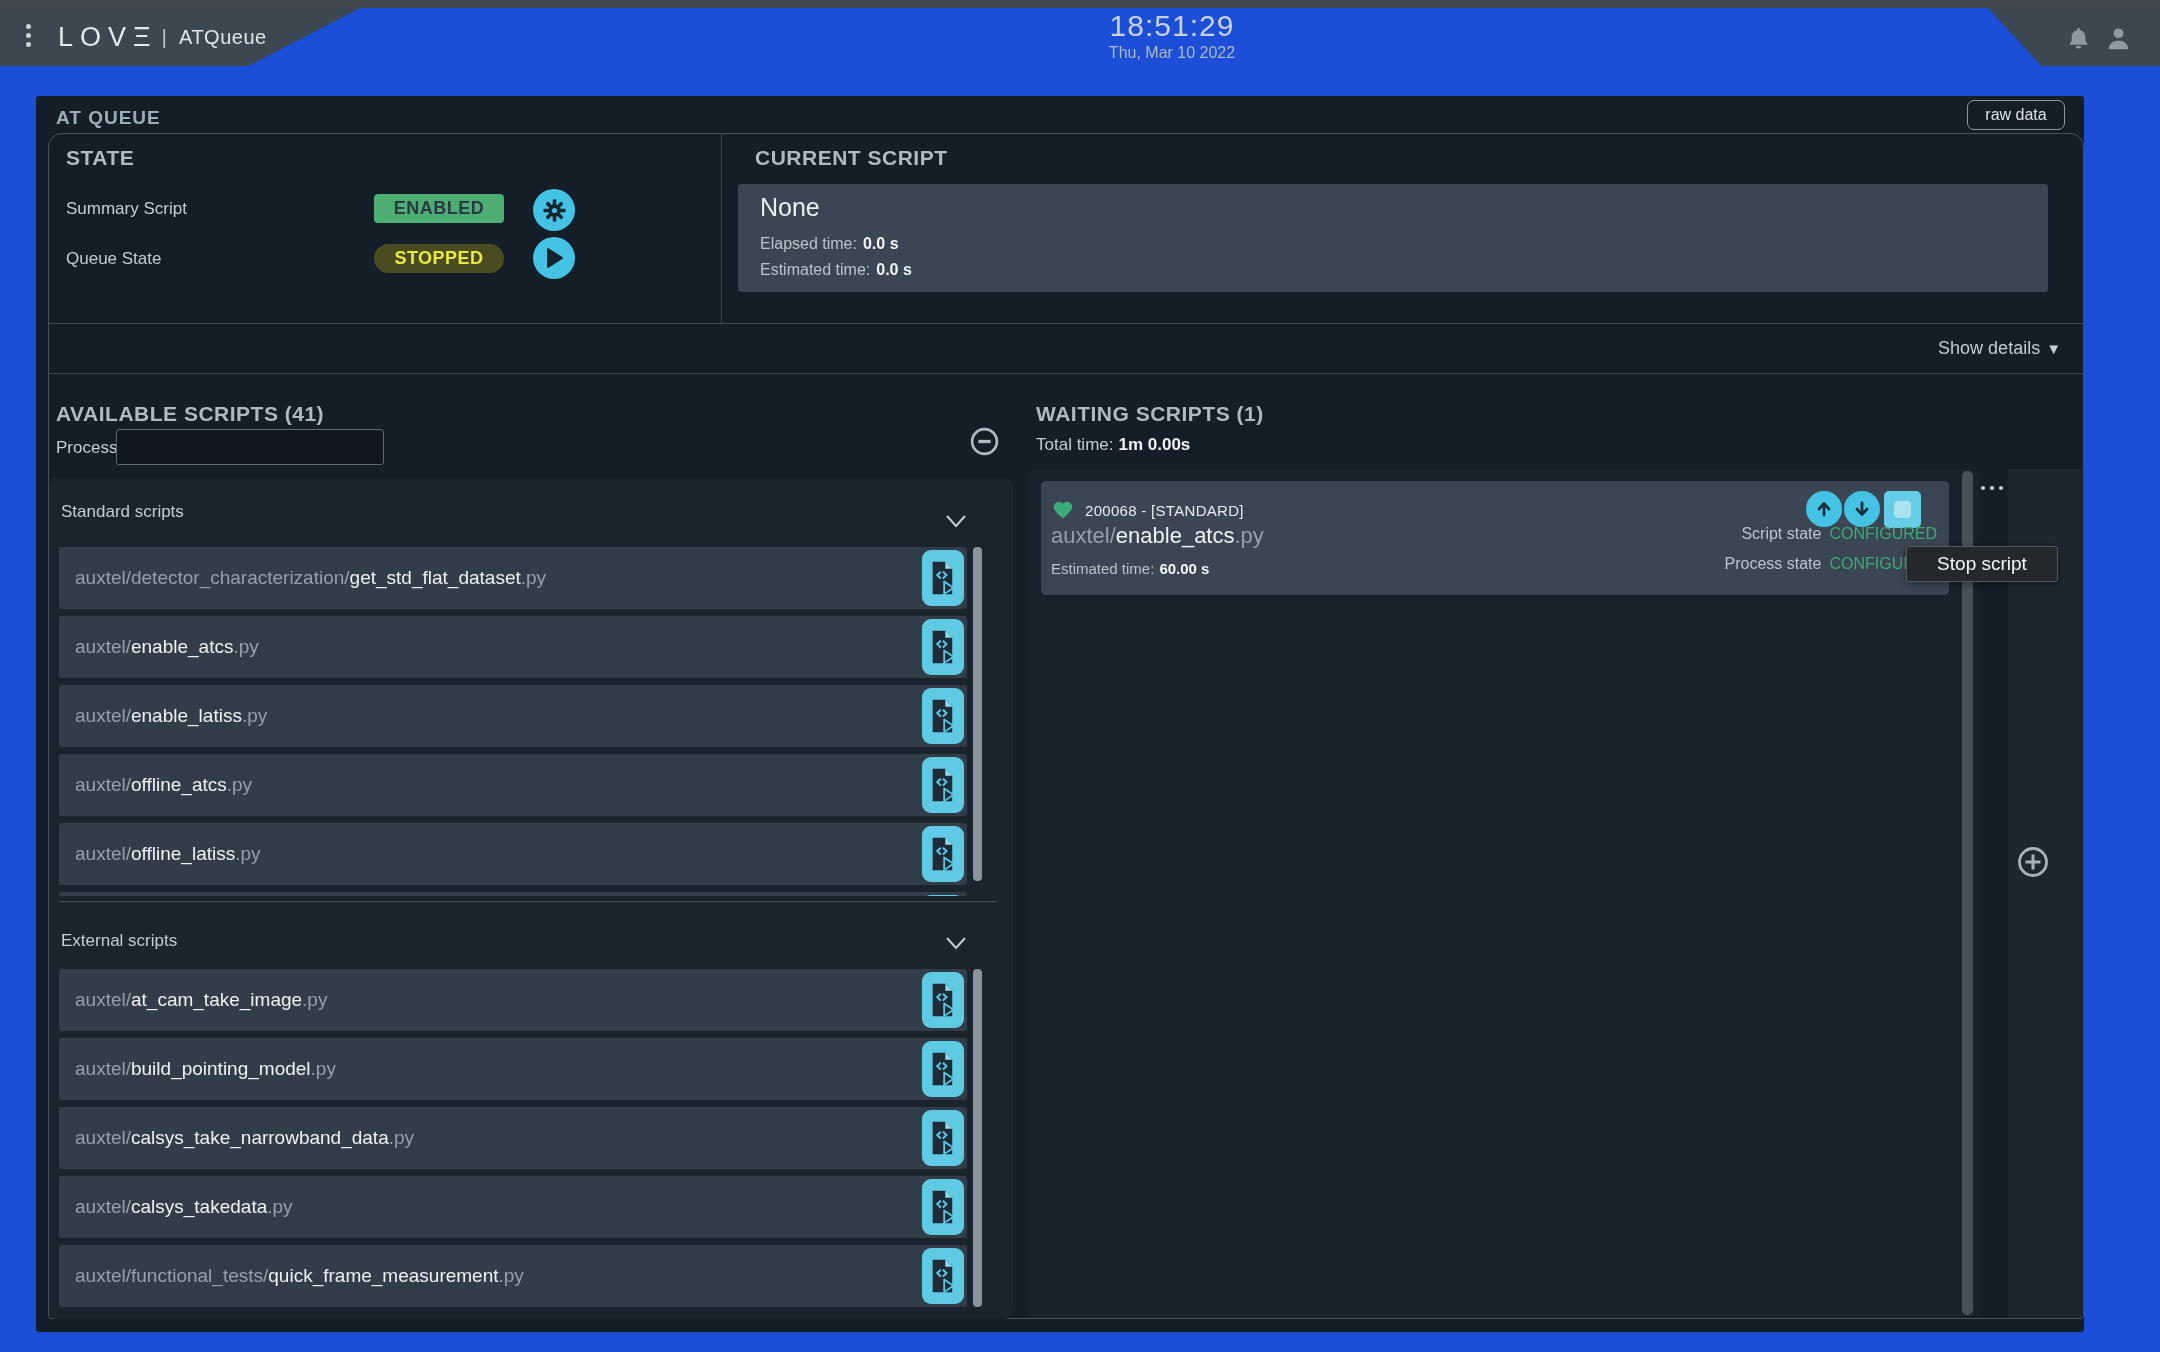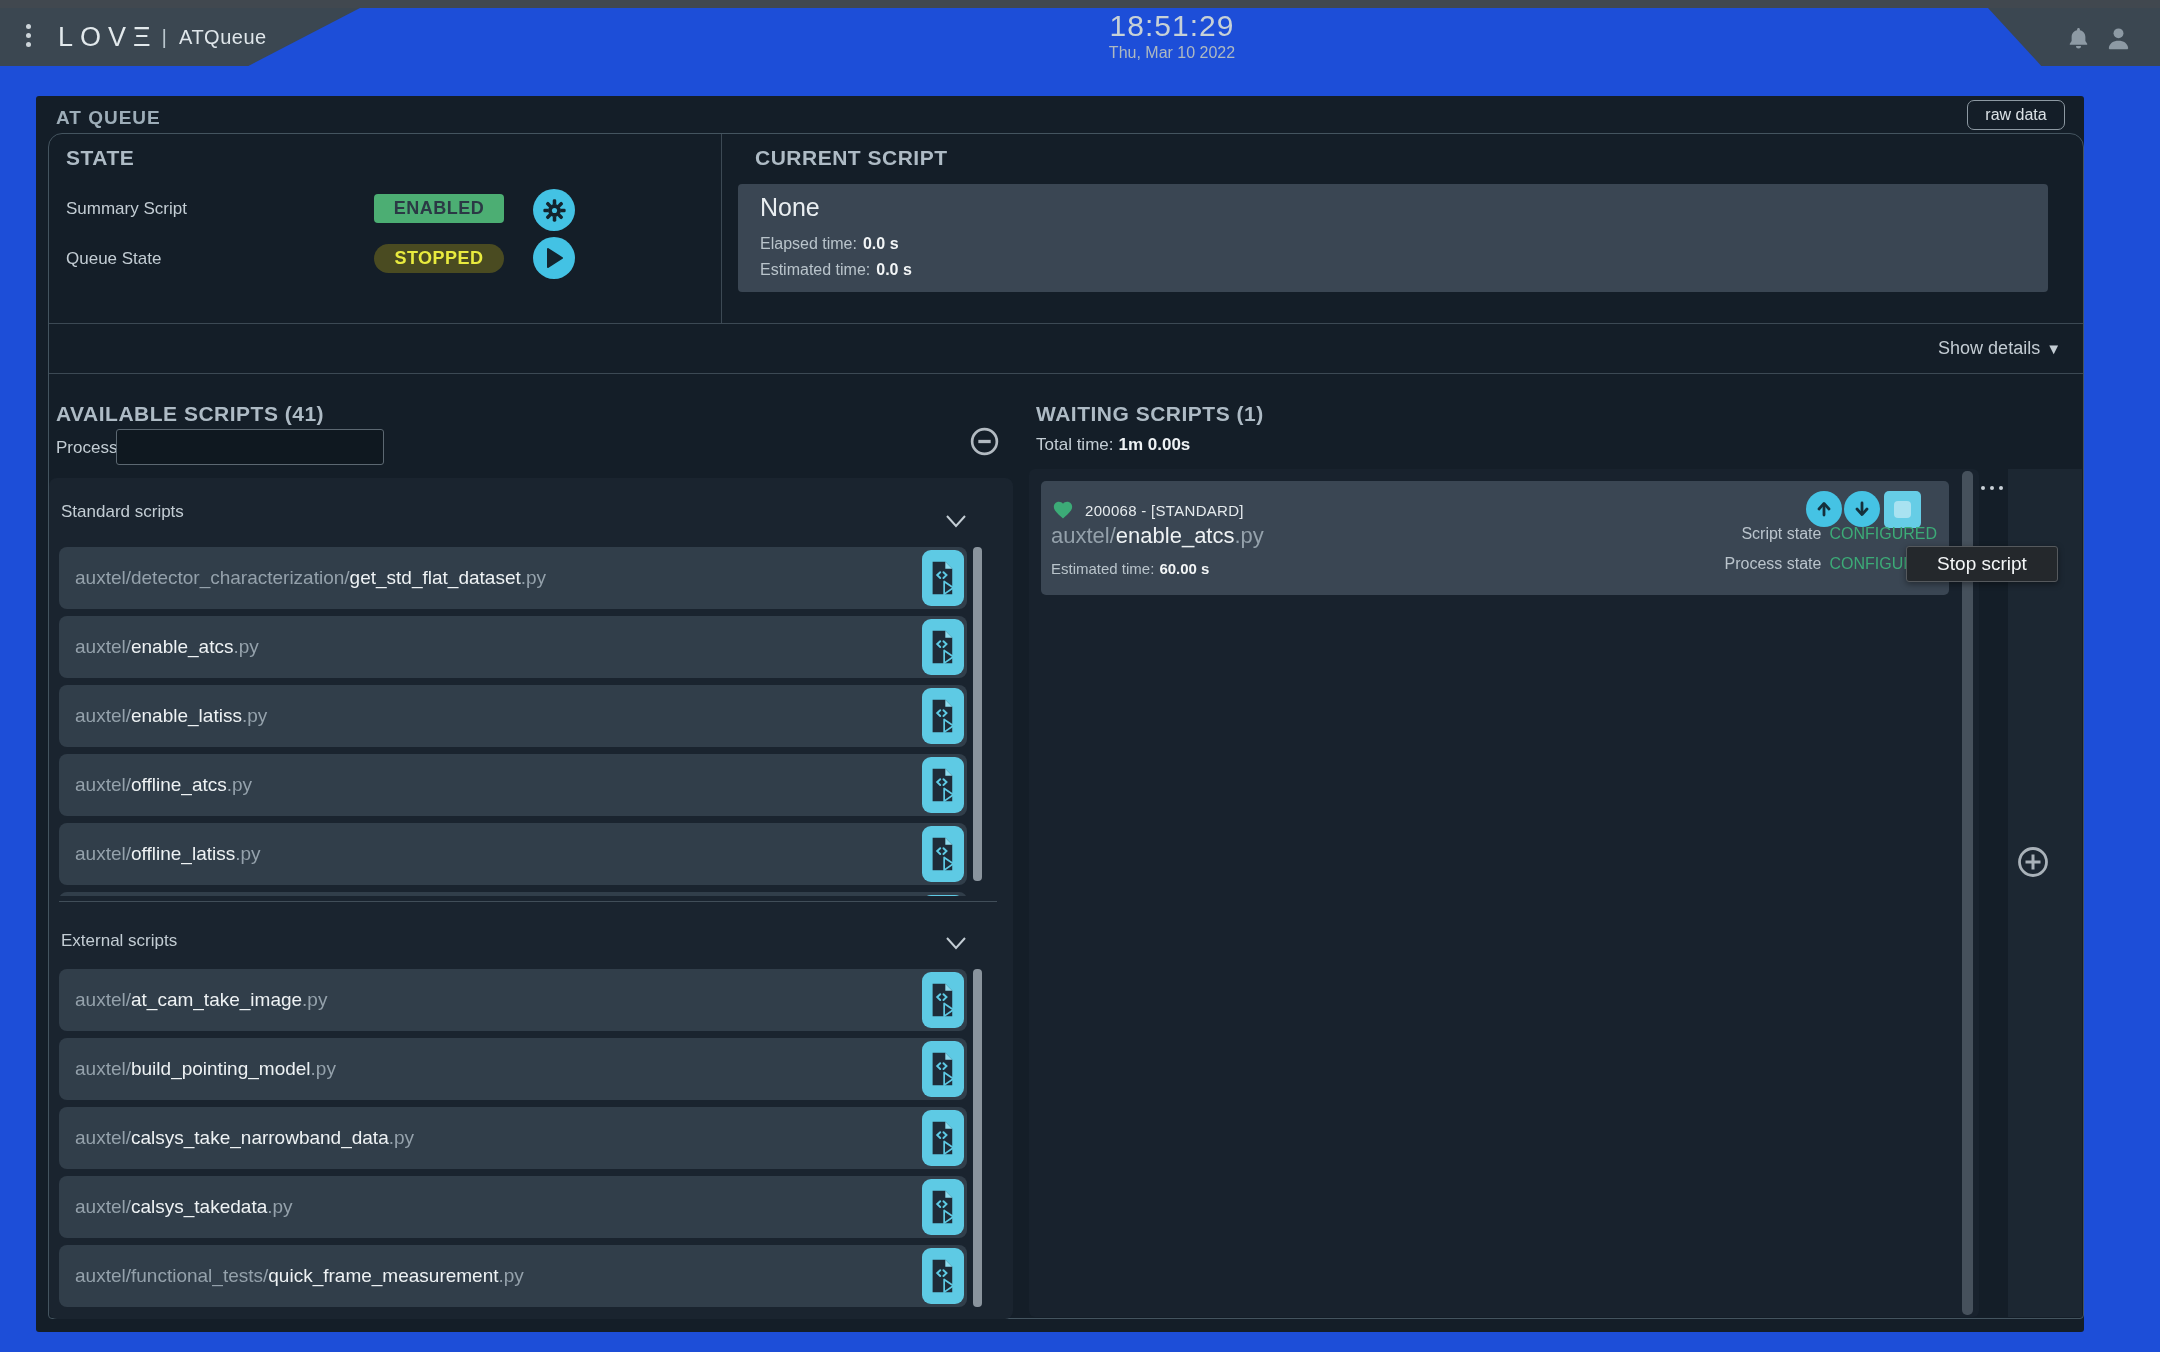--- a/index.html
+++ b/index.html
@@ -56,21 +56,21 @@
 
   
   .filter-input { position:absolute; left:67px; top:295px; width:268px; height:36px; background:#0f1820;
                   border:1px solid #5c6872; border-radius:3px; color:#e6ebee; font-size:17px; padding:0 10px;
                   font-family:inherit; }
   .iconbtn { position:absolute; cursor:pointer; line-height:0; }
   .scripts-container { position:absolute; left:0; top:344px; width:964px; height:841px; background:#1a242f; border-radius:8px; }
   .group-hdr { position:absolute; left:12px; font-size:17px; color:#c3cdd4; }
   .chev { position:absolute; left:896px; cursor:pointer; line-height:0; }
   .viewport { position:absolute; left:10px; width:908px; overflow:hidden; }
-  .script-row { position:relative; height:62px; margin-bottom:7px; background:#313e4a; border-radius:8px;
+  .script-row { position:relative; height:62px; margin-bottom:7px; background:#313e4a; border-radius:3px;
                 display:flex; align-items:center; padding-left:16px; font-size:19px; cursor:pointer; }
   .script-row:first-child { margin-top:3px; }
   .dim { color:#94a1ab; } .bright { color:#eef2f4; font-weight:500; }
   .launch-btn { position:absolute; right:3px; top:3px; width:42px; height:56px; background:#5ecae4; border-radius:9px;
                 display:flex; align-items:center; justify-content:center; cursor:pointer; }
   .sbar { position:absolute; left:924px; width:9px; background:#8a949d; border-radius:4px; cursor:pointer; }
   .gdiv { position:absolute; left:10px; top:423px; width:938px; height:1px; background:#414e59; }
 
   
   .wait-total { position:absolute; left:987px; top:301px; font-size:17px; color:#c3cdd4; }

